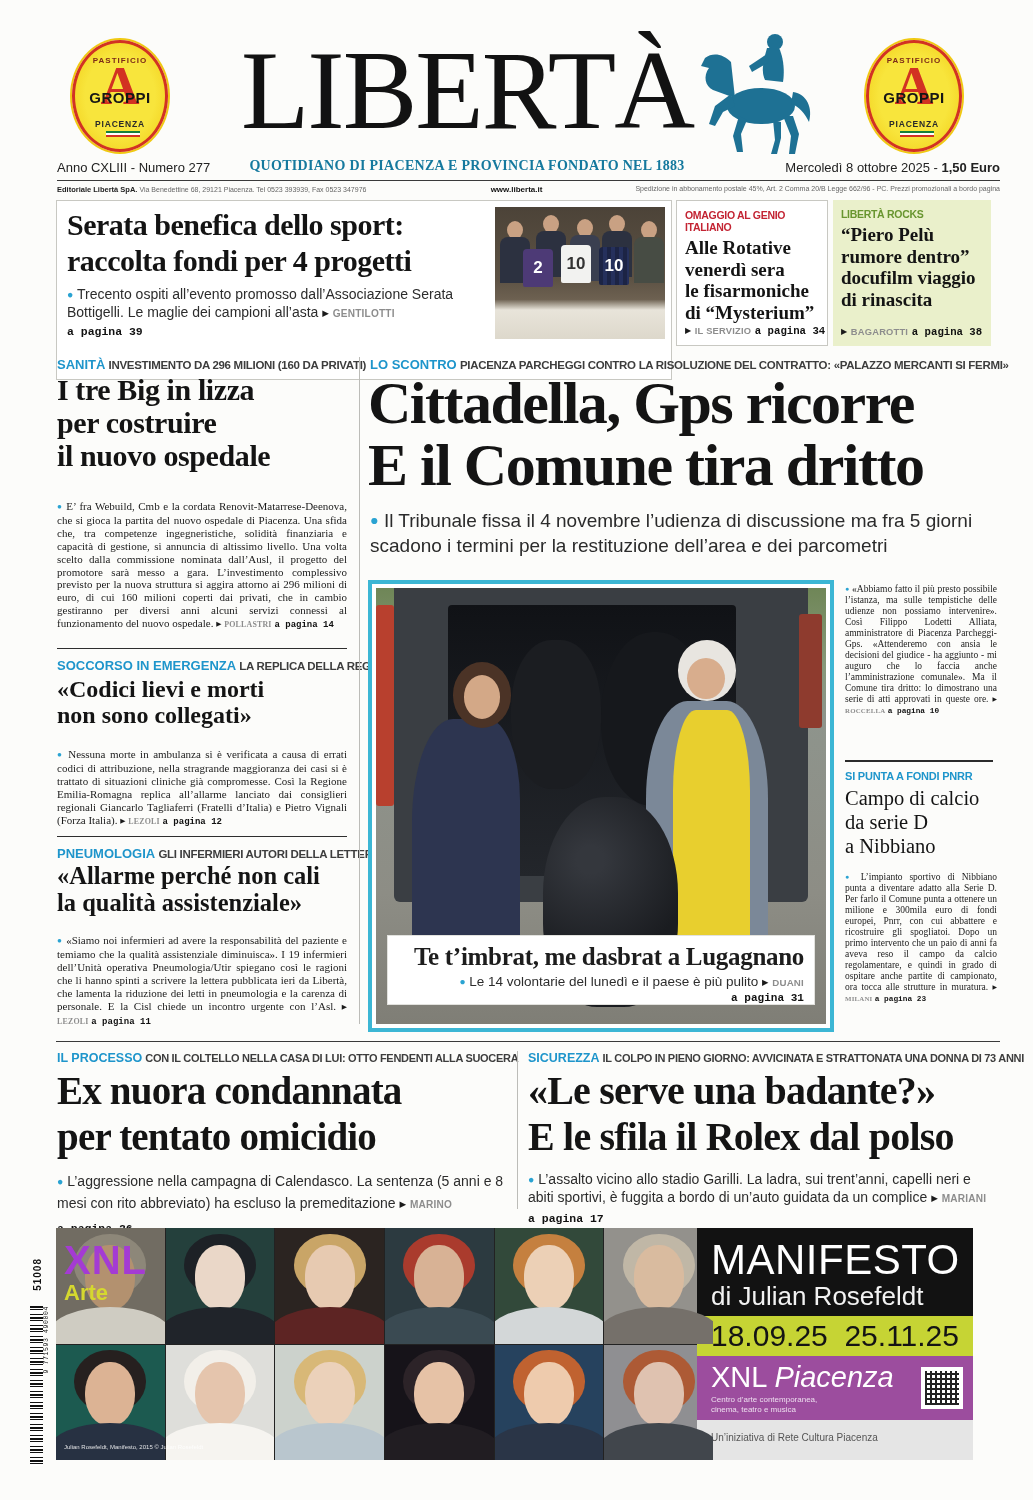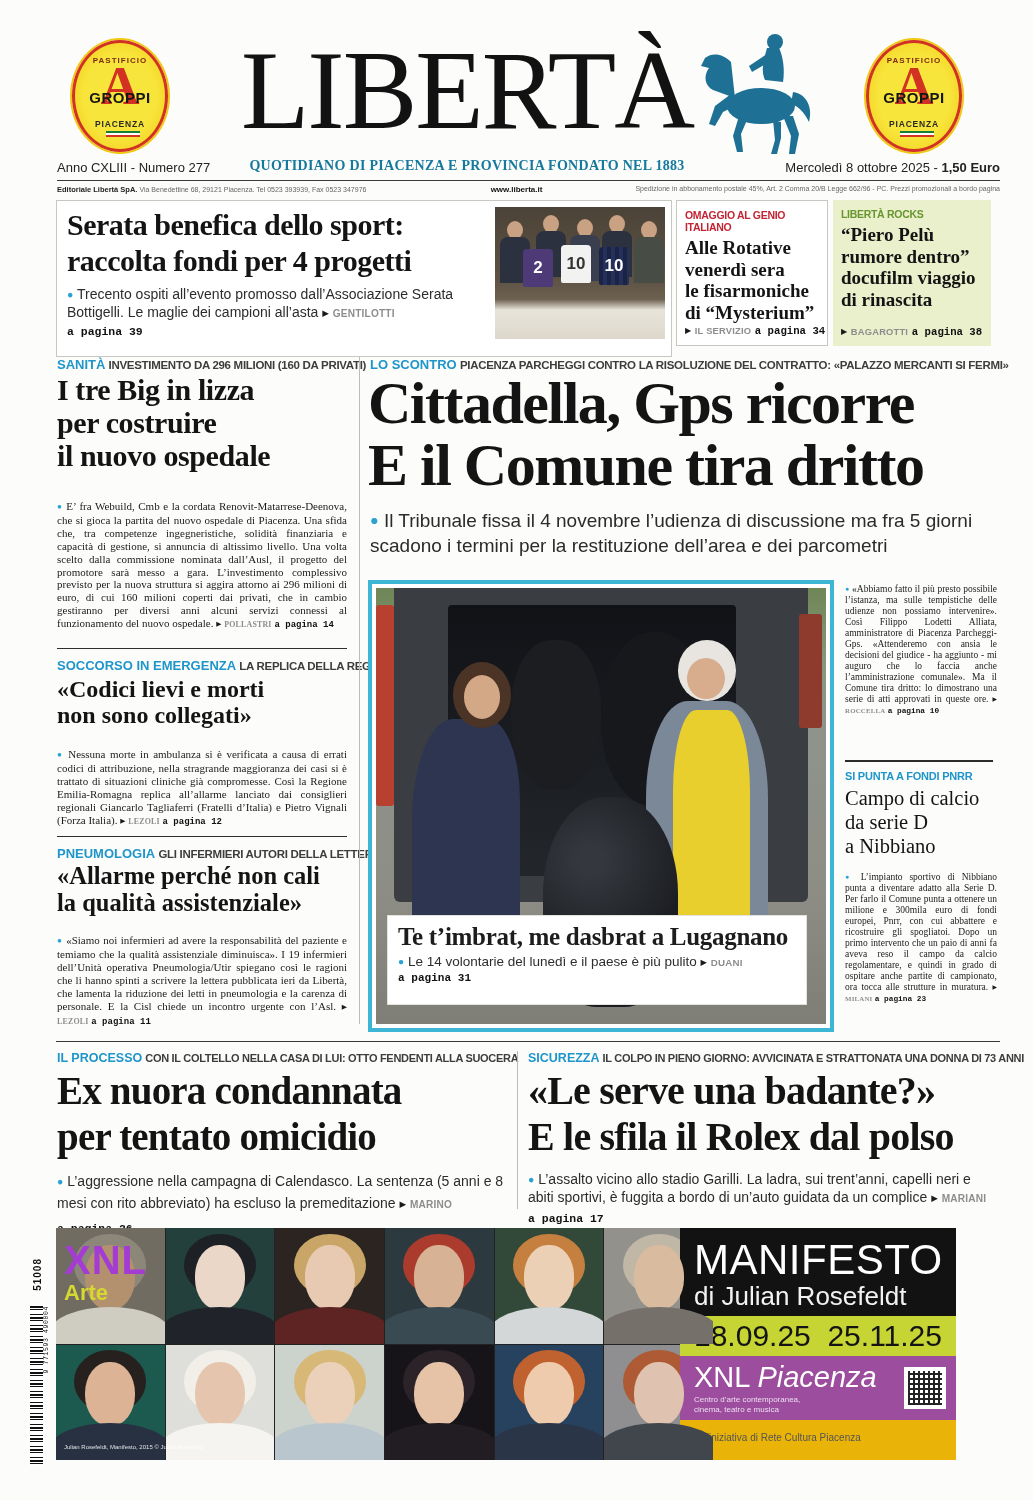--- a/index.html
+++ b/index.html
@@ -29,21 +29,21 @@
 .edition{left:57px;top:160px;font-size:13px;color:#222}
 .dateline{right:33px;top:160px;font-size:13px;color:#222}
 .rule1{left:57px;right:33px;top:180px;height:1px;background:#3a3a3a}
 .fp{font-size:7px;color:#666;top:185px}
 .fp b{color:#222;font-size:7.5px}
 .fp-left{left:57px}
 .fp-center{left:430px;width:173px;text-align:center;font-weight:800;color:#111;font-size:8px}
 .fp-right{right:33px}
 
 .box{border:1px solid #c8c8c2;background:#fff}
-.box1{left:56px;top:200px;width:616px;height:157px;padding:6px 10px}
+.box1{left:56px;top:200px;width:616px;height:180px;padding:6px 10px}
 .box1 .hl{font-size:30px;line-height:36px;letter-spacing:-.5px}
 .box1 .summary{margin-top:7px;width:396px;font-size:14px;line-height:17.5px;color:#2c2c2c}
 .jersey-photo{position:absolute;right:6px;top:6px;width:170px;height:132px;background:linear-gradient(180deg,#4c4338 0%,#5d5244 55%,#6d6151 70%,#e8e4da 78%,#ddd8cb 100%);overflow:hidden}
 .jhead{position:absolute;width:16px;height:18px;border-radius:50%;background:#c9a183}
 .jbody{position:absolute;width:30px;height:46px;border-radius:8px 8px 0 0;background:#2c3140}
 .jersey{position:absolute;width:30px;height:38px;border-radius:4px 4px 2px 2px;text-align:center;font-weight:800;font-size:17px;line-height:38px}
 .j-purple{background:#4d3a76;color:#fff}
 .j-white{background:#f2f2f0;color:#333}
 .j-navy{background:#25305c;color:#fff;background-image:repeating-linear-gradient(90deg,rgba(0,0,0,.25) 0 4px,transparent 4px 8px)}
 .box2{left:676px;top:200px;width:152px;height:146px;padding:8px}
@@ -81,21 +81,21 @@
 .mp-bagA{position:absolute;left:30%;top:12%;width:20%;height:34%;background:#1b1d21;border-radius:45%}
 .mp-bagB{position:absolute;left:50%;top:10%;width:24%;height:40%;background:#16181c;border-radius:48%}
 .mp-bagC{position:absolute;left:37%;top:48%;width:30%;height:48%;background:radial-gradient(circle at 35% 30%,#34373d 8%,#1a1c20 60%);border-radius:46% 46% 40% 40%}
 .mp-wl-hair{position:absolute;left:17%;top:17%;width:13%;height:15%;background:#4b3326;border-radius:50%}
 .mp-wl-face{position:absolute;left:19.5%;top:20%;width:8%;height:10%;background:#d3a887;border-radius:50%}
 .mp-wl-body{position:absolute;left:8%;top:30%;width:24%;height:62%;background:#2d3550;border-radius:38% 30% 8% 8%}
 .mp-wr-hair{position:absolute;left:67%;top:12%;width:13%;height:14%;background:#e8e5e0;border-radius:50%}
 .mp-wr-face{position:absolute;left:69%;top:16%;width:8.5%;height:9.5%;background:#d8ad8d;border-radius:50%}
 .mp-wr-body{position:absolute;left:60%;top:26%;width:27%;height:66%;background:#7b8898;border-radius:34% 34% 8% 8%}
 .mp-wr-vest{position:absolute;left:66%;top:28%;width:17%;height:62%;background:#e8cf2e;border-radius:30% 30% 10% 10%}
-.caption-box{position:absolute;left:12px;right:20px;bottom:20px;background:#fff;padding:7px 10px 20px;text-align:left;box-shadow:0 0 0 1px #e2e2de}
+.caption-box{position:absolute;left:12px;right:12px;bottom:20px;background:#fff;padding:7px 10px 0;text-align:right;box-shadow:0 0 0 1px #e2e2de}
 .caption-box .ct{font-family:"Liberation Serif",serif;font-weight:700;font-size:25px;line-height:27px;color:#1d1d1d;letter-spacing:-.3px}
 .caption-box .cs{margin-top:4px;font-size:13.5px;color:#2d2d2d}
 
 .rc-b1{left:845px;top:584px;width:152px;font-size:9.5px;line-height:11px}
 .rc-div{left:845px;top:760px;width:148px;height:2px;background:#2b2b2b}
 .rc-kick{left:845px;top:770px;font-size:11px;font-weight:900;color:#1e95cb;letter-spacing:-.2px}
 .rc-hl{left:845px;top:786px;font-size:20.5px;line-height:24px;font-weight:400}
 .rc-b2{left:845px;top:872px;width:152px;font-size:9.5px;line-height:11px}
 
 .brule{left:56px;right:33px;top:1041px;height:1px;background:#3a3a3a}
@@ -124,21 +124,21 @@
 .f7{--bg:#1c5a50;--hair:#26201f;--skin:#dcb394;--shirt:#273142}
 .f8{--bg:#dededa;--hair:#f2efe9;--skin:#e5c5ad;--shirt:#f6f4f0}
 .f9{--bg:#ccd2cc;--hair:#d8b877;--skin:#ebd1ba;--shirt:#b9c6ce}
 .f10{--bg:#161319;--hair:#2c2328;--skin:#e6c2a6;--shirt:#211d22}
 .f11{--bg:#26425e;--hair:#c06230;--skin:#eecbad;--shirt:#2a3547}
 .f12{--bg:#8f8f92;--hair:#ad5a35;--skin:#dfc2b0;--shirt:#41464c}
 .xnl-logo{left:64px;top:1240px;z-index:5;line-height:1}
 .xnl-logo .x1{font-size:40px;font-weight:900;color:#a43bd3;letter-spacing:1px}
 .xnl-logo .x2{display:block;margin-top:2px;font-size:22px;font-weight:700;color:#d5d82f}
 .credit{left:64px;top:1444px;z-index:5;font-size:6px;color:rgba(255,255,255,.85);white-space:nowrap}
-.panel{left:680px;top:1228px;width:276px;height:232px;background:#eab308}
+.panel{left:697px;top:1228px;width:276px;height:232px;background:#e5e5e5}
 .p-black{position:absolute;left:0;top:0;width:100%;height:88px;background:#121212;color:#fff;padding:10px 0 0 14px}
 .p-black .t1{font-size:42px;line-height:44px;letter-spacing:.5px}
 .p-black .t2{font-size:26px;line-height:28px;color:#f2f2f2}
 .p-yellow{position:absolute;left:0;top:88px;width:100%;height:40px;background:#c6d434;display:flex;justify-content:space-between;align-items:center;padding:0 14px;font-size:30px;color:#141414}
 .p-purple{position:absolute;left:0;top:128px;width:100%;height:64px;background:#9c4d9e;color:#fff;padding:5px 0 0 14px}
 .p-purple .v{font-size:29px;line-height:32px}
 .p-purple .v i{font-style:italic}
 .p-purple .vd{margin-top:2px;font-size:8px;line-height:9.5px;color:#ecdcee;white-space:pre-line}
 .qr{position:absolute;right:10px;top:11px;width:42px;height:42px;background:#fff;padding:4px}
 .qr i{display:block;width:100%;height:100%;background-color:#fff;background-image:repeating-linear-gradient(0deg,#232323 0 2px,transparent 2px 5px),repeating-linear-gradient(90deg,#232323 0 2px,transparent 2px 5px)}

